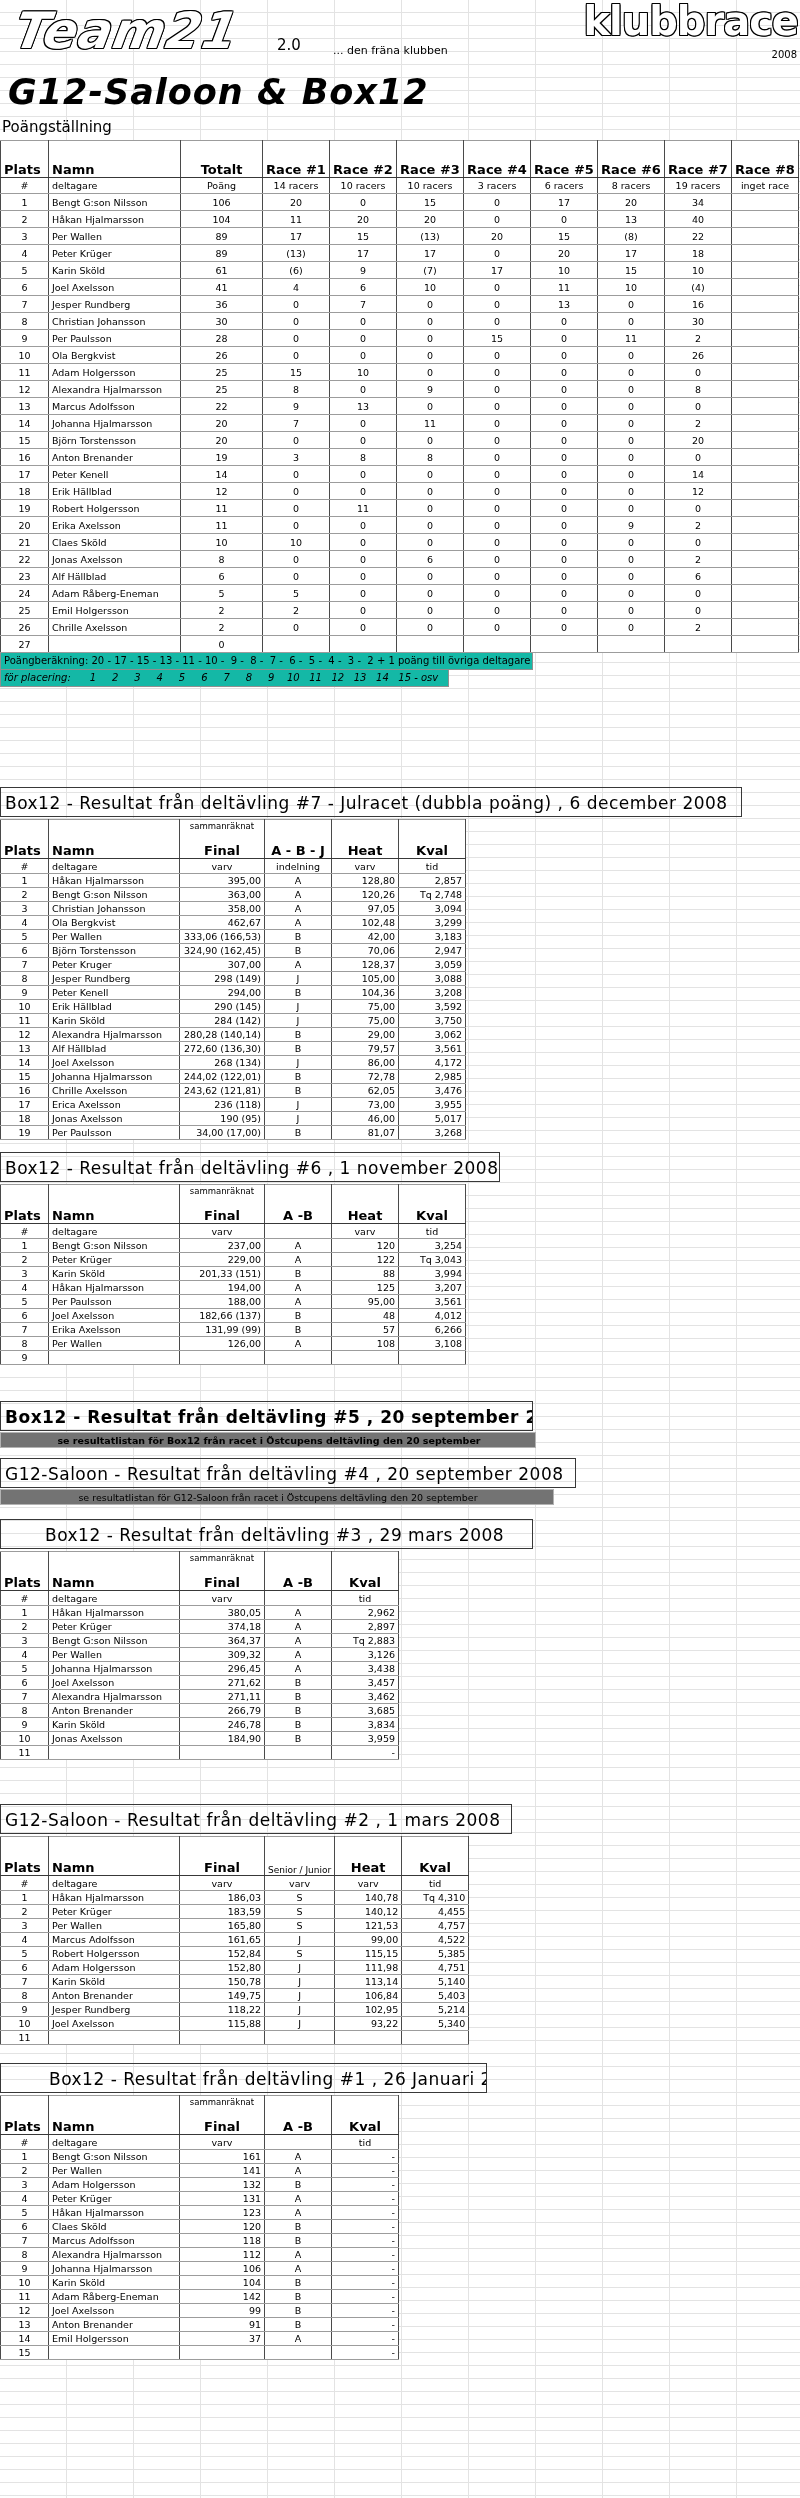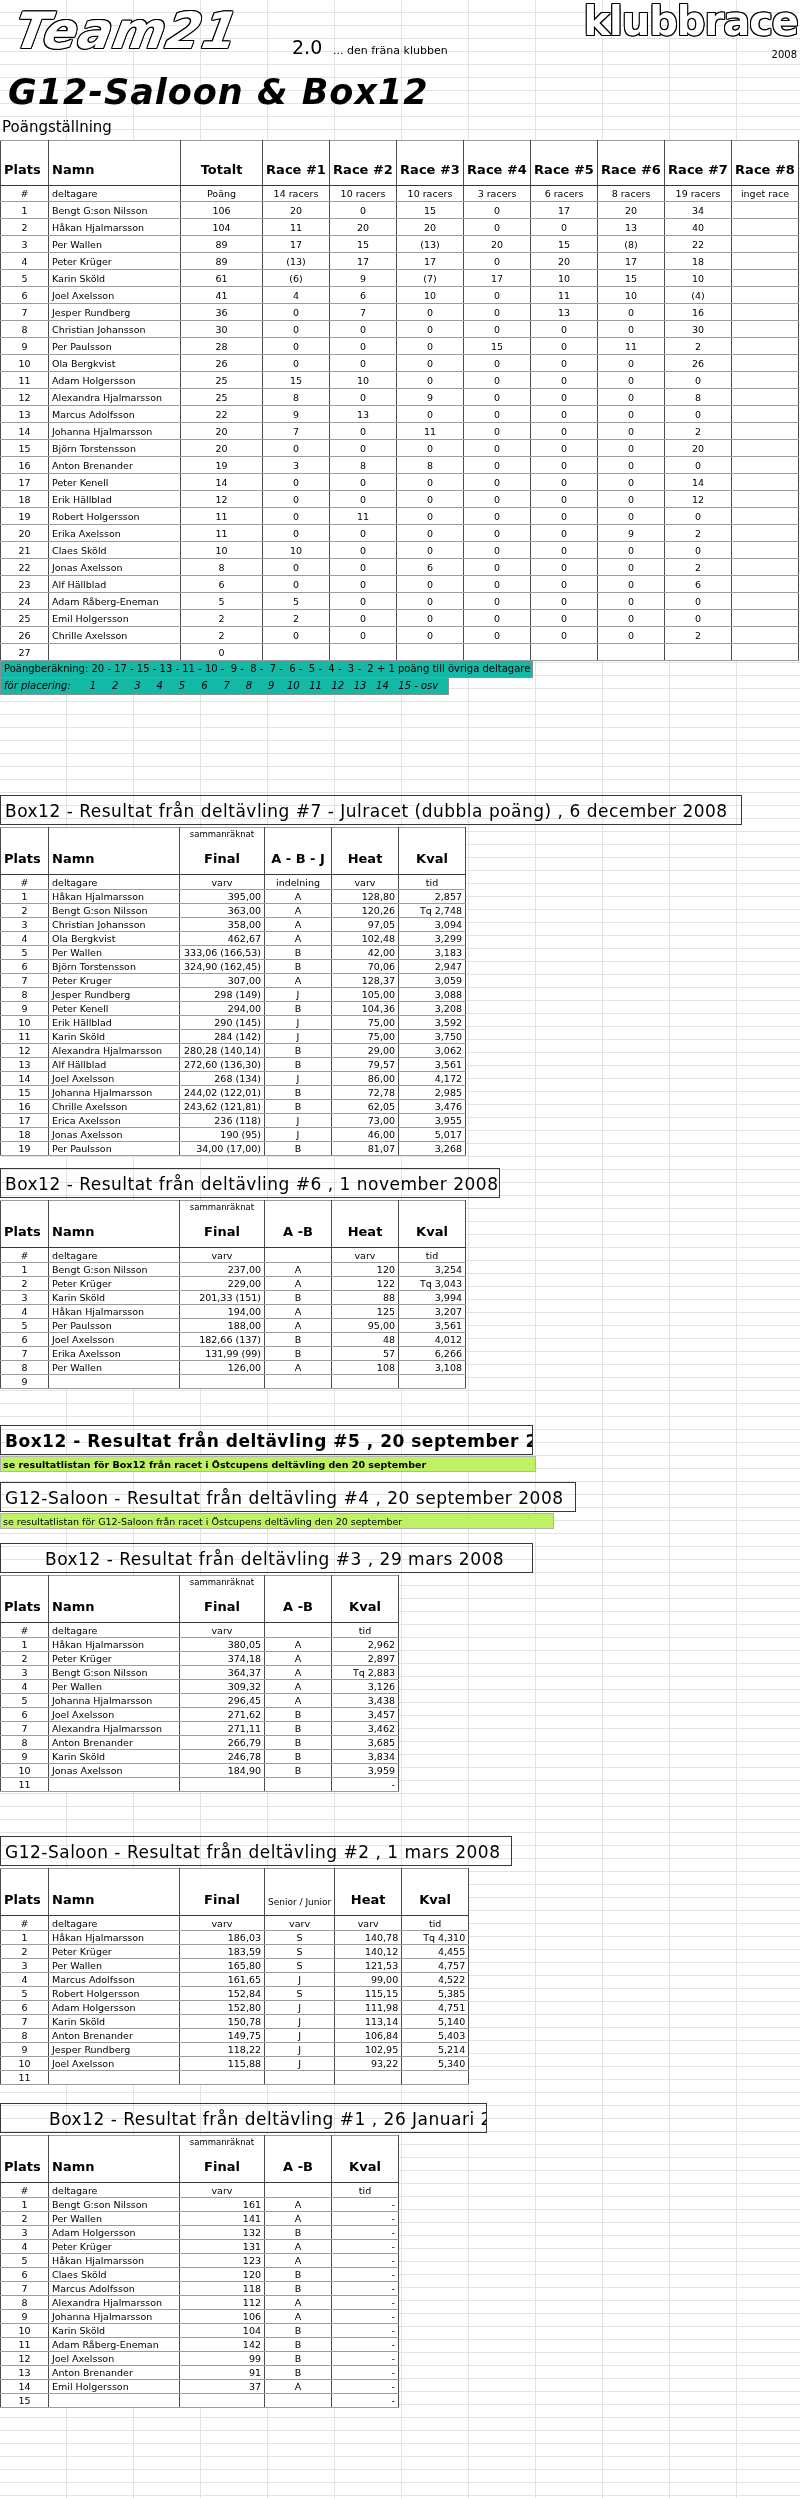--- a/index.html
+++ b/index.html
@@ -11,52 +11,52 @@
       repeating-linear-gradient(to bottom, transparent 0 12px, #e3e3e3 12px 13px);
   }
   .outline-text{
     color:#fff;font-weight:700;
     text-shadow:-1px 0 #000,1px 0 #000,0 -1px #000,0 1px #000,
                 -1px -1px #000,1px -1px #000,-1px 1px #000,1px 1px #000;
   }
   .hdr{position:relative;height:66px;}
   .logo-left{position:absolute;left:10px;top:0px;font-size:50px;font-style:italic;
     transform:skewX(-10deg);transform-origin:left bottom;letter-spacing:1px;line-height:62px;}
-  .version{position:absolute;left:292px;top:36px;font-size:19px;}
+  .version{position:absolute;left:277px;top:36px;font-size:15px;}
   .tagline{position:absolute;left:333px;top:44px;font-size:11px;}
   .logo-right{position:absolute;right:2px;top:-4px;font-size:40px;letter-spacing:-1px;line-height:50px;}
   .year{position:absolute;right:3px;top:49px;font-size:10px;}
   .page-title{margin:2px 0 0 8px;font-size:35px;font-style:italic;font-weight:700;
     letter-spacing:1px;height:48px;line-height:48px;}
   .standings-label{margin:2px 0 2px 2px;font-size:15px;height:20px;}
   table.grid-table{border-collapse:collapse;table-layout:fixed;background:#fff;
     border:1px solid #383838;}
   table.grid-table th,table.grid-table td{
     border-left:1px solid #4a4a4a;border-right:1px solid #4a4a4a;
     border-top:1px solid #9c9c9c;border-bottom:1px solid #9c9c9c;
     padding:0 3px;overflow:hidden;white-space:nowrap;}
   tr.head-row th{border-bottom:1px solid #383838;font-size:13px;font-weight:700;
-    height:38px;vertical-align:bottom;position:relative;padding-bottom:8px;}
+    height:38px;vertical-align:bottom;position:relative;padding-bottom:0;}
   .over-label{position:absolute;top:1px;left:0;right:0;text-align:center;
     font-size:8.5px;font-weight:400;}
   .small-head{font-size:9px;font-weight:400;}
   tr.sub-row th{font-size:9.5px;font-weight:400;height:14px;}
   table.grid-table tbody td{font-size:9.5px;height:13px;}
   table.standings tbody td{height:16px;}
   table.standings tr.head-row th{height:36px;}
   table.standings tr.sub-row th{height:15px;}
   .al-l{text-align:left;}.al-c{text-align:center;}.al-r{text-align:right;}
   .calc-line{border:1px solid #8f8f8f;border-top:none;background:#14b8a6;font-size:10px;
     height:16px;line-height:16px;padding-left:3px;white-space:pre;overflow:hidden;}
   .section-title{border:1px solid #383838;background:transparent;height:30px;
     line-height:30px;font-size:17px;letter-spacing:.5px;padding-left:4px;
     white-space:nowrap;overflow:hidden;box-sizing:border-box;}
-  .note-line{border:1px solid #b3b3b3;background:#bef264;font-size:9.5px;height:16px;
+  .note-line{border:1px solid #b3b3b3;background:#737373;font-size:9.5px;height:16px;
     line-height:15px;padding-left:2px;white-space:nowrap;overflow:hidden;
-    box-sizing:border-box;margin-top:1px;}
+    box-sizing:border-box;margin-top:1px;text-align:center;}
   .race-table{margin-top:2px;}
 </style>
 </head>
 <body>
 
 <div class="hdr">
   <div class="logo-left outline-text">Team21</div>
   <div class="version">2.0</div>
   <div class="tagline">... den fräna klubben</div>
   <div class="logo-right outline-text">klubbrace</div>

